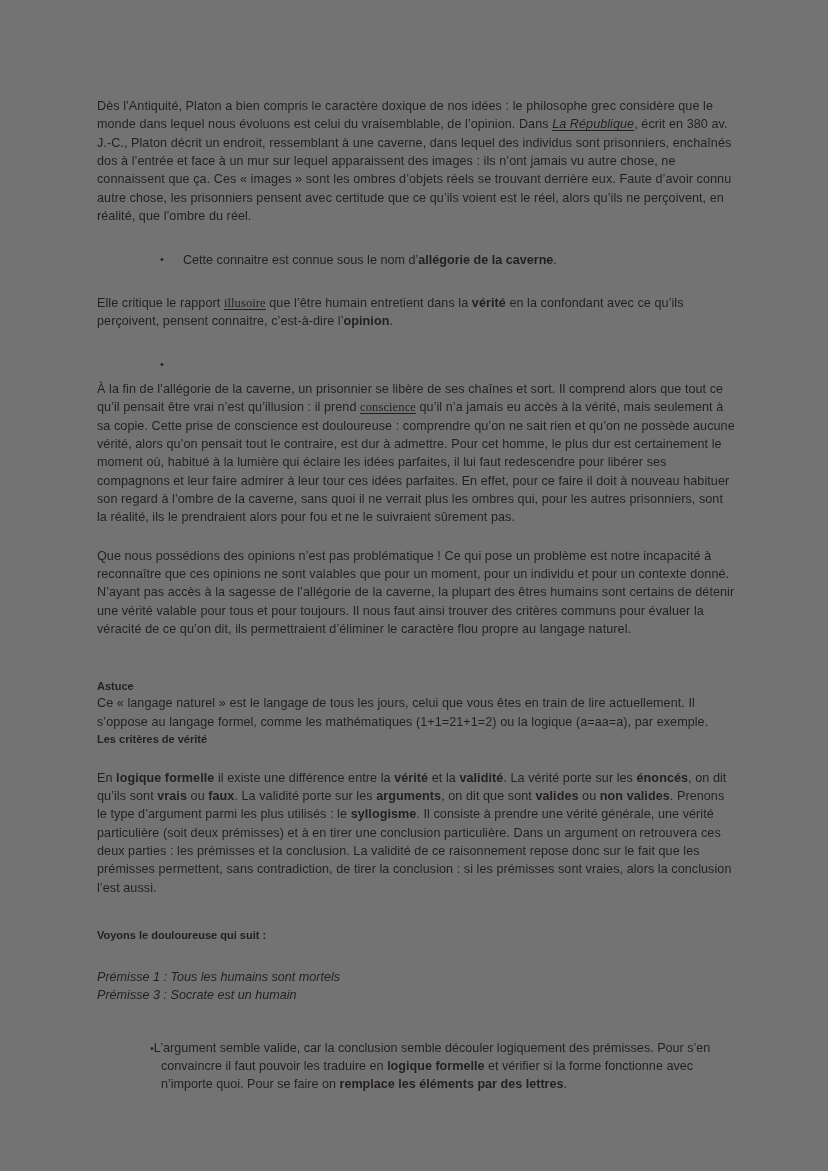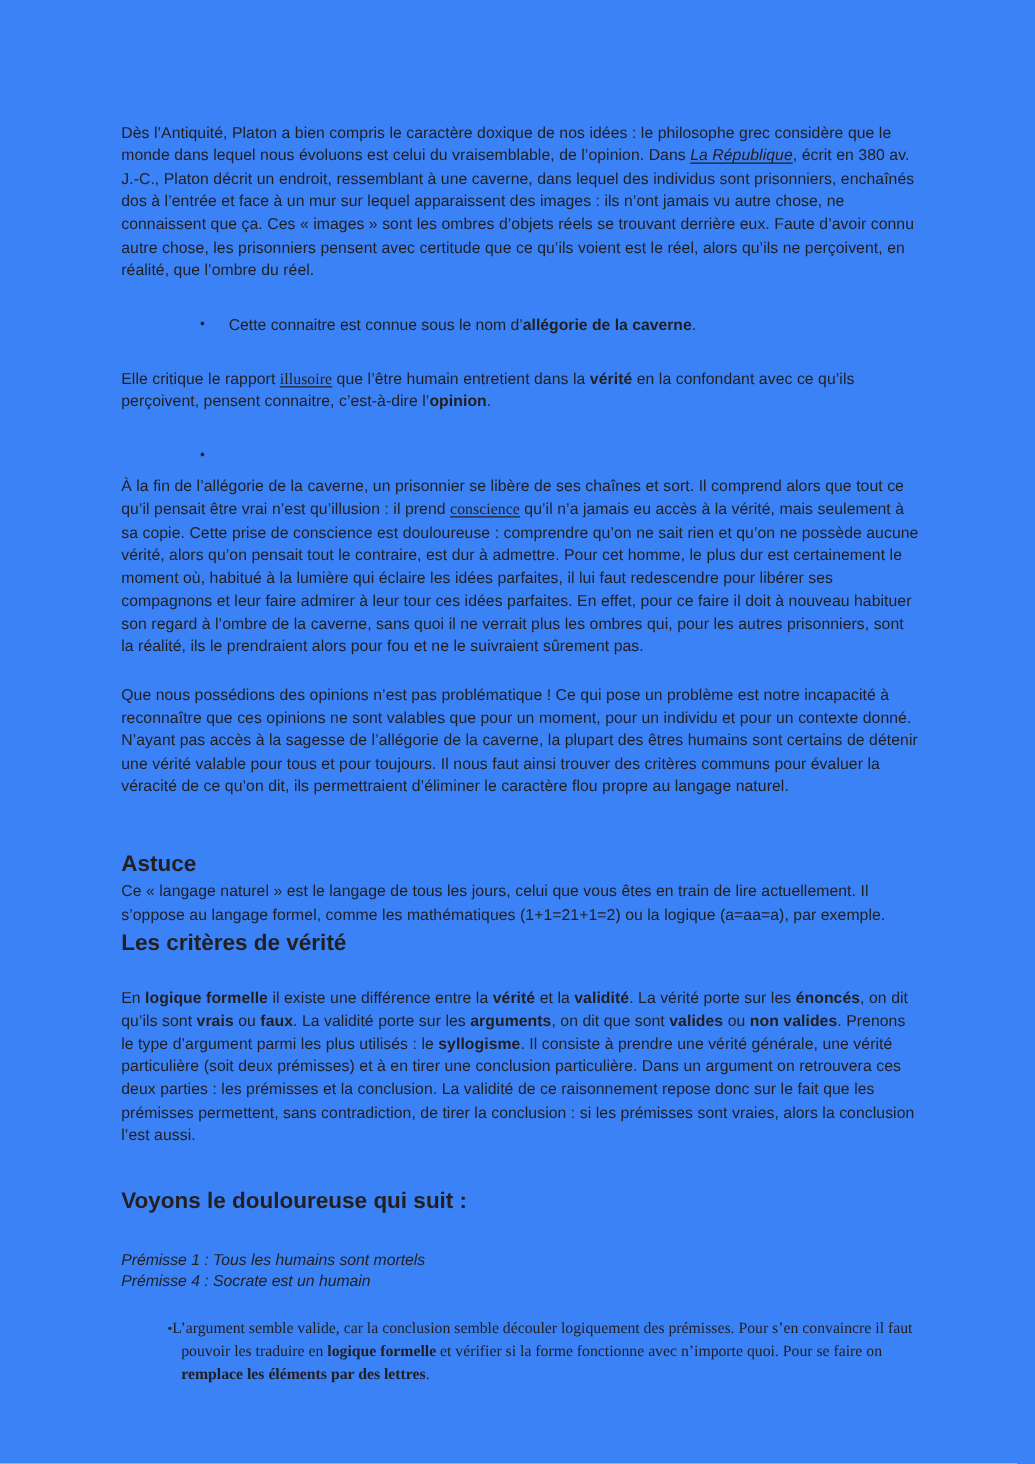--- a/index.html
+++ b/index.html
@@ -15,21 +15,21 @@
     font-family: "Liberation Sans", "DejaVu Sans", sans-serif;
     color: #231f20;
     -webkit-font-smoothing: antialiased;
   }
   .page {
     position: absolute;
     left: 0;
     top: 0;
     width: 828px;
     height: 1171px;
-    background: #3b82f6;
+    background: #737373;
     overflow: hidden;
   }
   .content {
     position: absolute;
     left: 97px;
     top: 97px;
     width: 638px;
   }
 
   
@@ -48,21 +48,21 @@
   .sp-30 { height: 30px; }
   .sp-40 { height: 40px; }
 
   
   b, .b { font-weight: 700; }
   .u  { text-decoration: underline; text-underline-offset: 1.5px; font-family: Liberation Serif, serif; }
   .iu { font-style: italic; text-decoration: underline; text-underline-offset: 1.5px; }
 
   
   .heading {
-    font-size: 18px;
+    font-size: 11px;
     line-height: 1.455;
     font-weight: 700;
     margin: 0;
   }
 
   
   .bullet-wide {
     position: relative;
     font-size: 12.6px;
     line-height: 1.455;
@@ -77,22 +77,21 @@
     line-height: 1.62;
   }
 
   
   .bullet-tight {
     position: relative;
     font-size: 12.6px;
     line-height: 1.455;
     padding-left: 48px;
     text-indent: -11px;
-    margin: 0;
-    font-family: Liberation Serif, serif;
+    margin: 16px;
   }
   .bullet-tight .dot {
     font-size: 11px;
   }
 
   
   .syllogism-line {
     font-size: 12.6px;
     line-height: 1.42;
     font-style: italic;
@@ -138,21 +137,21 @@
     <p class="para"><span>En </span><b>logique formelle</b><span> il existe une différence entre la </span><b>vérité</b><span> et la </span><b>validité</b><span>. La vérité porte sur les </span><b>énoncés</b><span>, on dit qu’ils sont </span><b>vrais</b><span> ou </span><b>faux</b><span>. La validité porte sur les </span><b>arguments</b><span>, on dit que sont </span><b>valides</b><span> ou </span><b>non valides</b><span>. Prenons le type d’argument parmi les plus utilisés : le </span><b>syllogisme</b><span>. Il consiste à prendre une vérité générale, une vérité particulière (soit deux prémisses) et à en tirer une conclusion particulière. Dans un argument on retrouvera ces deux parties : les prémisses et la conclusion. La validité de ce raisonnement repose donc sur le fait que les prémisses permettent, sans contradiction, de tirer la conclusion : si les prémisses sont vraies, alors la conclusion l’est aussi.</span></p>
 
     <div class="sp-30"></div>
 
     <p class="heading">Voyons le douloureuse qui suit :</p>
 
     <div class="sp-26"></div>
 
     <div>
       <p class="syllogism-line">Prémisse 1 : Tous les humains sont mortels</p>
-      <p class="syllogism-line">Prémisse 4 : Socrate est un humain</p>
+      <p class="syllogism-line">Prémisse 3 : Socrate est un humain</p>
     </div>
 
     <div class="sp-18"></div>
 
     <p class="bullet-tight"><span class="dot">•</span><span>L’argument semble valide, car la conclusion semble découler logiquement des prémisses. Pour s’en convaincre il faut pouvoir les traduire en </span><b>logique formelle</b><span> et vérifier si la forme fonctionne avec n’importe quoi. Pour se faire on </span><b>remplace les éléments par des lettres</b><span>.</span></p>
 
   </div>
 </div>
 
 </body></html>

